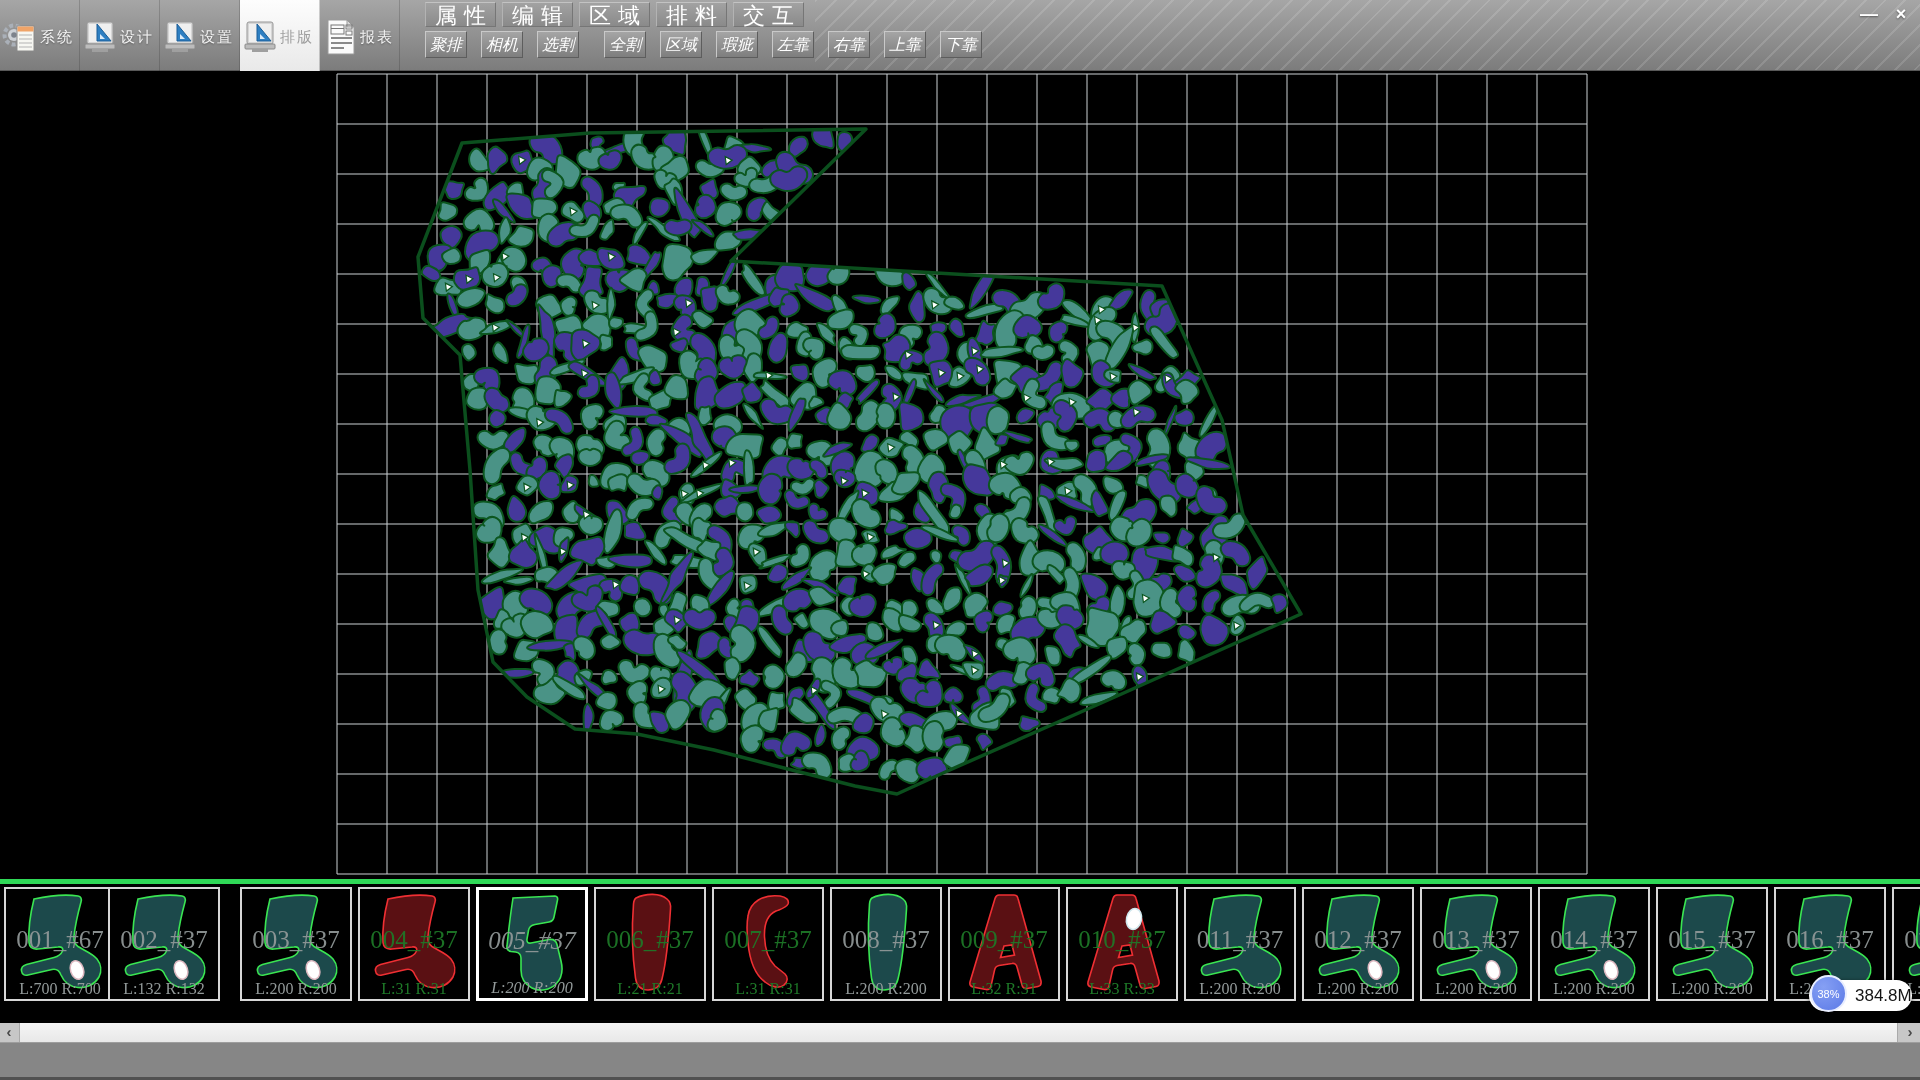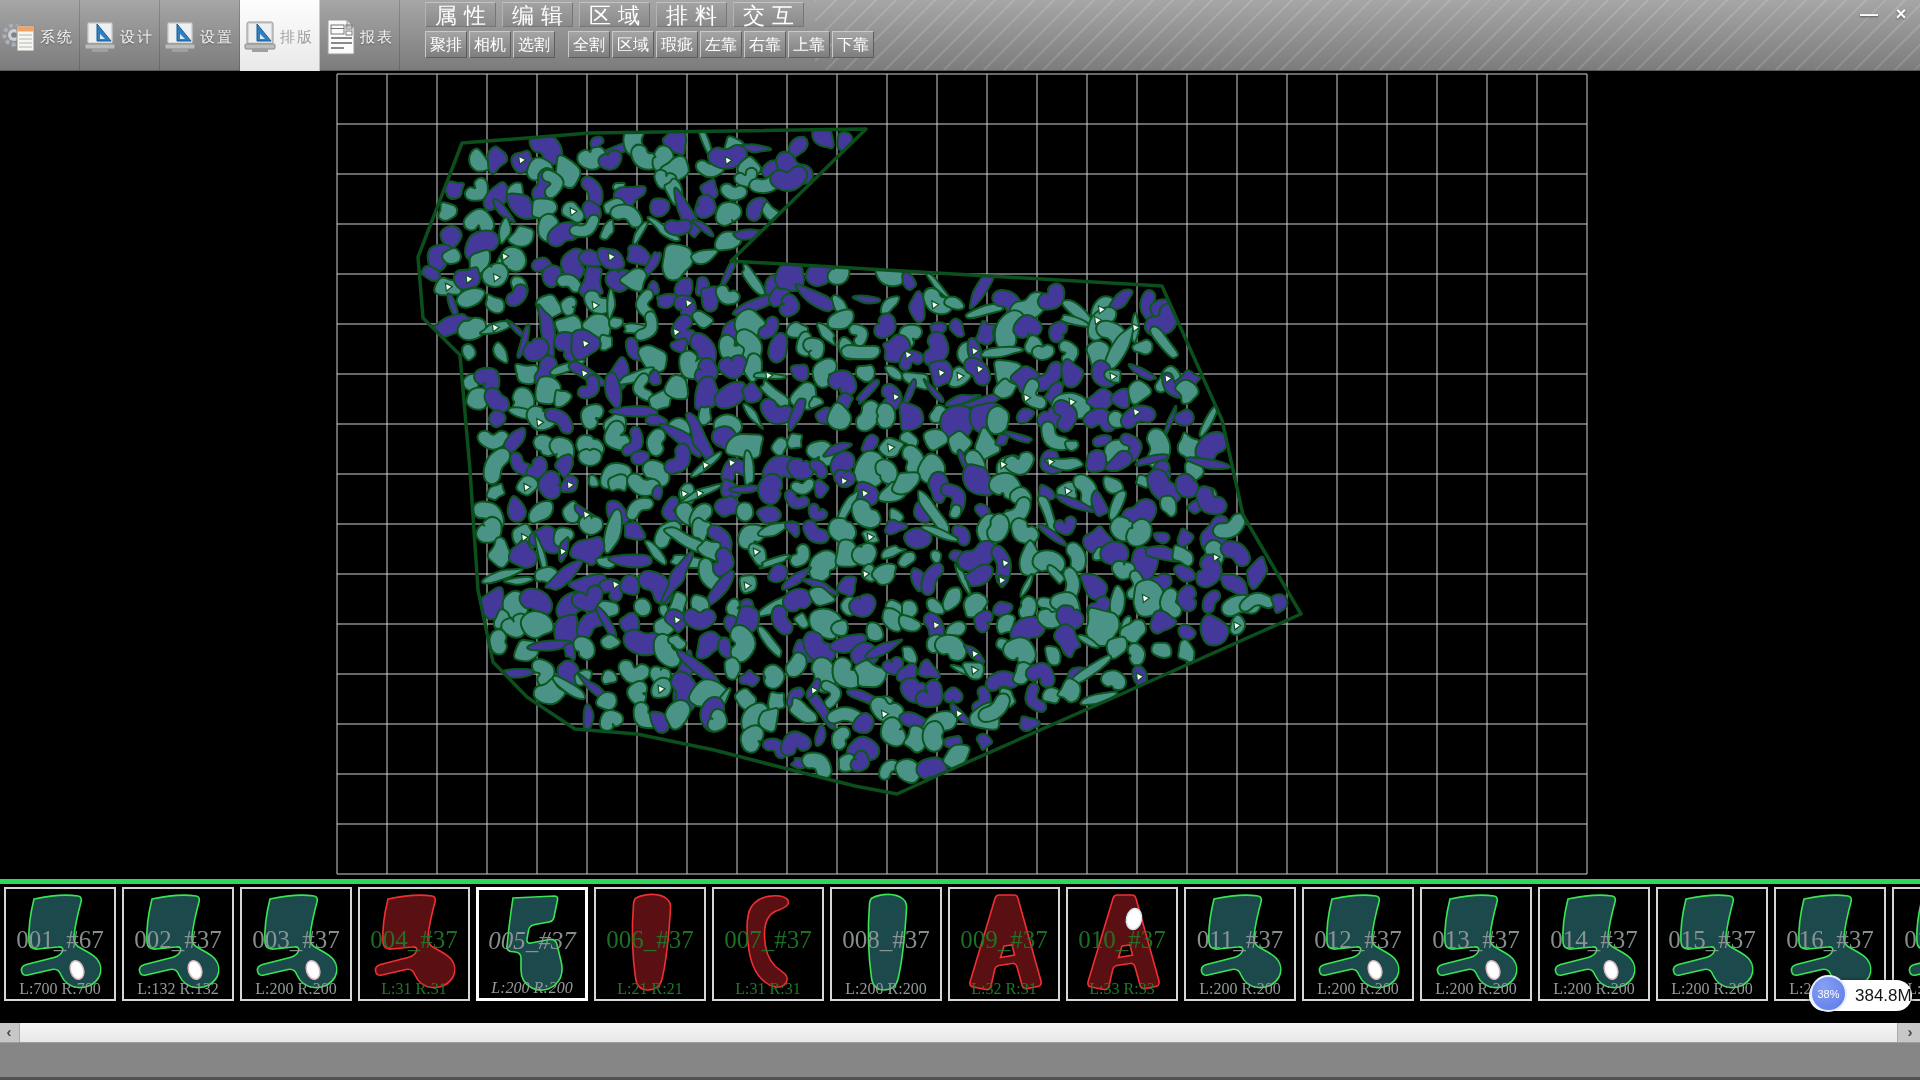--- a/index.html
+++ b/index.html
@@ -17,21 +17,21 @@
   .tool-cell.selected{background:linear-gradient(#fdfdfd,#e9e9e9);}
   .tool-ico{width:40px;height:44px;display:flex;align-items:center;justify-content:center;}
   .tool-label{font-size:15px;color:#f4f4f4;text-shadow:0 1px 2px rgba(0,0,0,.35);margin-top:1px;letter-spacing:2px;}
   .tool-cell.selected .tool-label{color:#9e9e9e;text-shadow:none;}
 
   .menus{position:absolute;left:425px;top:0;z-index:3;}
   .menu-row{display:flex;gap:6px;margin-top:2px;}
   .menu-btn{width:71px;height:25px;line-height:25px;text-align:center;color:#fff;font-size:22px;letter-spacing:7px;text-indent:7px;
             background:linear-gradient(#a2a2a2,#8a8a8a);
             border:1px solid #767676;border-top-color:#c3c3c3;border-left-color:#b3b3b3;box-sizing:border-box;cursor:default;}
-  .act-row{display:flex;gap:2px;margin-top:4px;}
+  .act-row{display:flex;gap:14px;margin-top:4px;font-style:italic;}
   .act-btn{width:42px;height:27px;line-height:26px;text-align:center;color:#fff;font-size:16px;
            background:linear-gradient(#a5a5a5,#7e7e7e);
            border:1px solid;border-color:#c9c9c9 #5d5d5d #5d5d5d #c9c9c9;box-sizing:border-box;cursor:default;}
   .act-btn.group-gap{margin-left:11px;}
 
   .wincontrols{position:absolute;right:4px;top:2px;display:flex;gap:2px;z-index:5;}
   .winbtn{width:30px;height:25px;text-align:center;line-height:24px;color:#fff;font-size:18px;font-weight:bold;
           text-shadow:0 1px 2px rgba(0,0,0,.45);cursor:default;}
 
   
@@ -1019,21 +1019,21 @@
         <div class="thumb" style="left: 4px;">
           <svg width="112" height="110" viewBox="0 0 112 110">
             <g transform="translate(6,2)">
               <path d="M24,10 C38,7 55,5 68,7 C71,7.5 72,10 71,13 C68,24 65,38 64,47 C63.5,52 64.5,55 68,57.5 C74,61.5 82,64 87,70 C91,75 92,82 89,88 C85,95 77,99.5 68,98.5 C60,97.7 54,93 51,86 C49.5,82 47,79.5 42,80.5 L18,86 C14.5,86.8 12,85.5 11.5,82 C11,78.5 13,76.5 16.5,75.5 L44,68.5 C48,67.5 51,65.5 52.5,62 C53.5,59.5 52,57.5 48,58 L28,60 C23,60.5 19.5,58.5 19,53.5 C18.2,41 20.5,24 24,10 Z" fill="#1c494b" stroke="#3ae552" stroke-width="1.6" fill-rule="evenodd"></path>
               <ellipse cx="67" cy="81" rx="6.5" ry="9.5" transform="rotate(-18 67 81)" fill="#ffffff" stroke="#ddb8c0" stroke-width="1.5"></ellipse>
             </g>
           </svg>
           <div class="tname" style="color:#939a9a">001_#67</div>
           <div class="tinfo" style="color:#939a9a">L:700 R:700</div>
         </div>
-        <div class="thumb" style="left: 122px; padding-left: 6px;">
+        <div class="thumb" style="left: 108px; padding-left: 6px;">
           <svg width="112" height="110" viewBox="0 0 112 110">
             <g transform="translate(6,2)">
               <path d="M24,10 C38,7 55,5 68,7 C71,7.5 72,10 71,13 C68,24 65,38 64,47 C63.5,52 64.5,55 68,57.5 C74,61.5 82,64 87,70 C91,75 92,82 89,88 C85,95 77,99.5 68,98.5 C60,97.7 54,93 51,86 C49.5,82 47,79.5 42,80.5 L18,86 C14.5,86.8 12,85.5 11.5,82 C11,78.5 13,76.5 16.5,75.5 L44,68.5 C48,67.5 51,65.5 52.5,62 C53.5,59.5 52,57.5 48,58 L28,60 C23,60.5 19.5,58.5 19,53.5 C18.2,41 20.5,24 24,10 Z" fill="#1c494b" stroke="#3ae552" stroke-width="1.6" fill-rule="evenodd"></path>
               <ellipse cx="67" cy="81" rx="6.5" ry="9.5" transform="rotate(-18 67 81)" fill="#ffffff" stroke="#ddb8c0" stroke-width="1.5"></ellipse>
             </g>
           </svg>
           <div class="tname" style="color:#939a9a">002_#37</div>
           <div class="tinfo" style="color:#939a9a">L:132 R:132</div>
         </div>
         <div class="thumb" style="left: 240px;">

